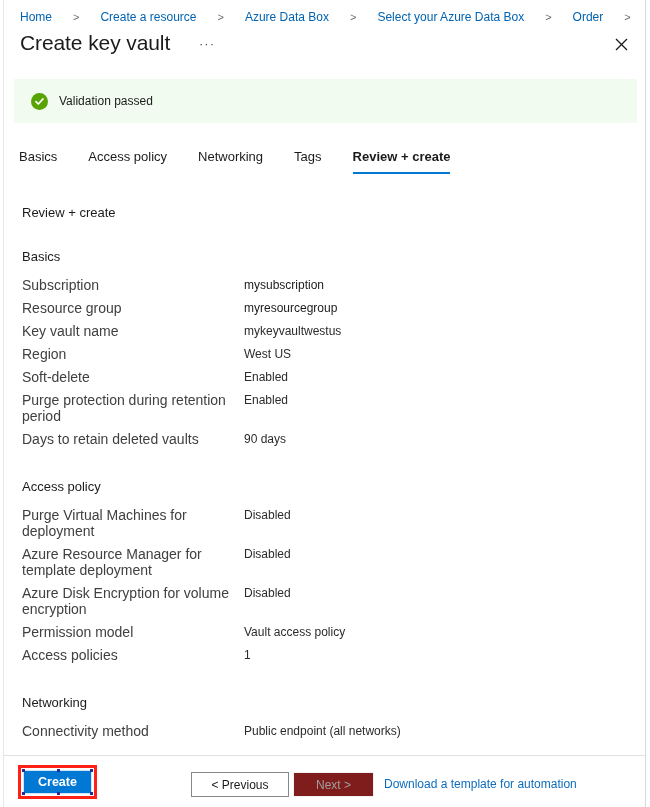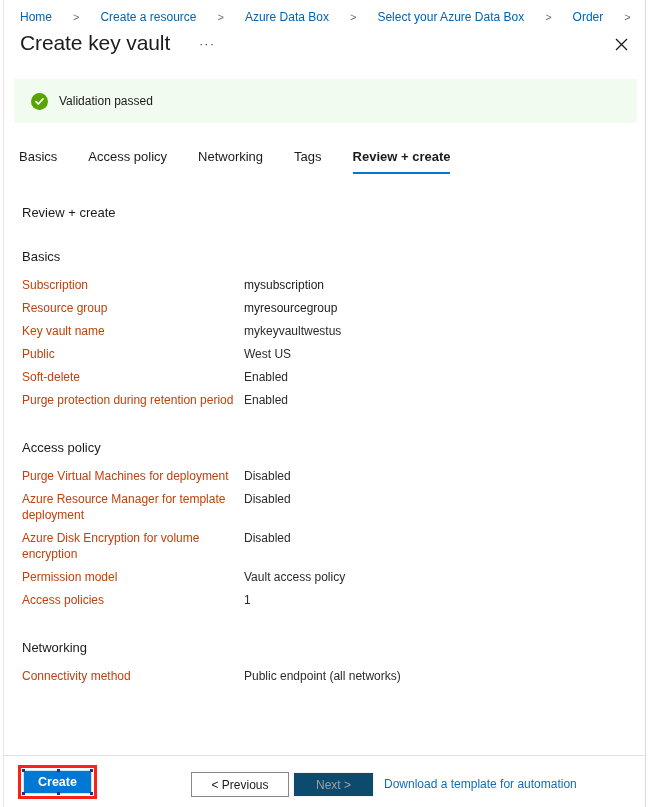--- a/index.html
+++ b/index.html
@@ -184,22 +184,22 @@
     line-height: 16px;
   }
   .kv-row {
     display: flex;
     align-items: flex-start;
     margin-bottom: 7px;
   }
   .kv-key {
     width: 222px;
     flex: 0 0 222px;
-    font-size: 12px;
-    color: #c2410c;
+    font-size: 14px;
+    color: #404040;
     line-height: 16px;
     padding-right: 10px;
   }
   .kv-val {
     font-size: 12px;
     color: #2b2b2b;
     line-height: 16px;
   }
   .kv-val.bold {
     font-weight: 400;
@@ -273,21 +273,21 @@
     justify-content: center;
     cursor: pointer;
     font-family: "Liberation Sans", sans-serif;
   }
   .nav-next {
     position: absolute;
     left: 289px;
     top: 16px;
     width: 81px;
     height: 25px;
-    background: #0c4a6e;
+    background: #7f1d1d;
     border: 1px solid #f3f2f1;
     font-size: 12px;
     color: #a19f9d;
     display: flex;
     align-items: center;
     justify-content: center;
     cursor: default;
     font-family: "Liberation Sans", sans-serif;
     text-align: right;
   }
@@ -362,30 +362,34 @@
           </div>
           <div class="kv-row">
             <div class="kv-key">Resource group</div>
             <div class="kv-val bold">myresourcegroup</div>
           </div>
           <div class="kv-row">
             <div class="kv-key">Key vault name</div>
             <div class="kv-val">mykeyvaultwestus</div>
           </div>
           <div class="kv-row">
-            <div class="kv-key">Public</div>
+            <div class="kv-key">Region</div>
             <div class="kv-val">West US</div>
           </div>
           <div class="kv-row">
             <div class="kv-key">Soft-delete</div>
             <div class="kv-val">Enabled</div>
           </div>
           <div class="kv-row">
             <div class="kv-key">Purge protection during retention period</div>
             <div class="kv-val">Enabled</div>
+          </div>
+          <div class="kv-row">
+            <div class="kv-key">Days to retain deleted vaults</div>
+            <div class="kv-val">90 days</div>
           </div>
         </div>
         <div class="section-gap"></div>
         <div class="section">
           <div class="section-title">Access policy</div>
           <div class="kv-row">
             <div class="kv-key">Purge Virtual Machines for deployment</div>
             <div class="kv-val">Disabled</div>
           </div>
           <div class="kv-row">

